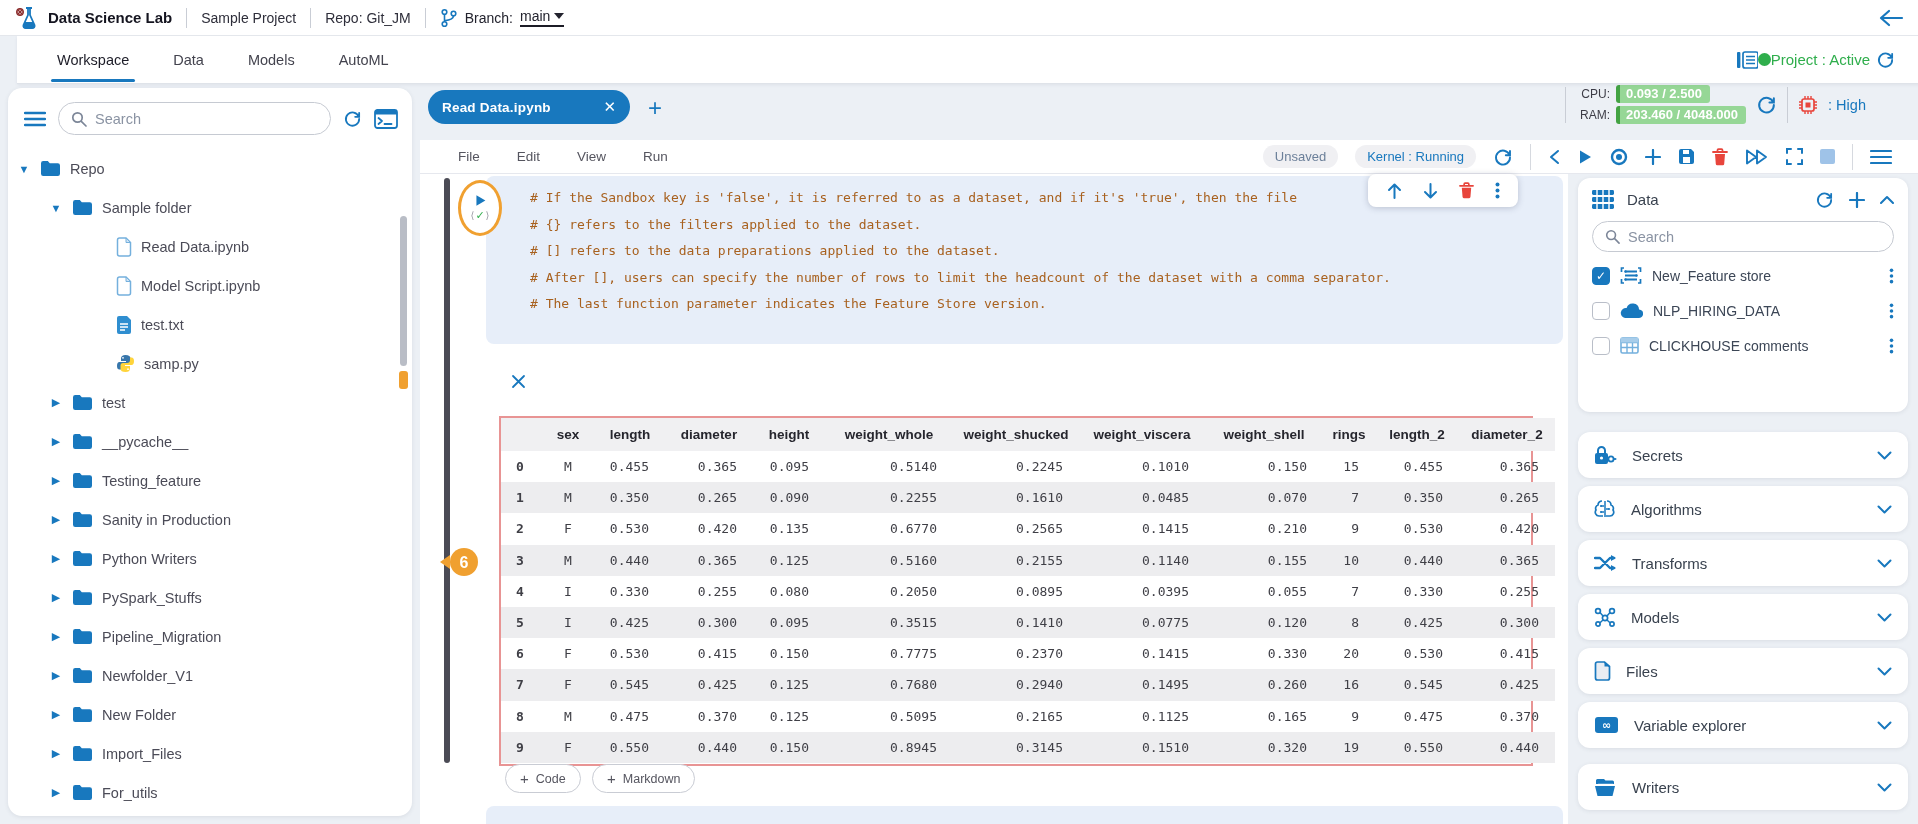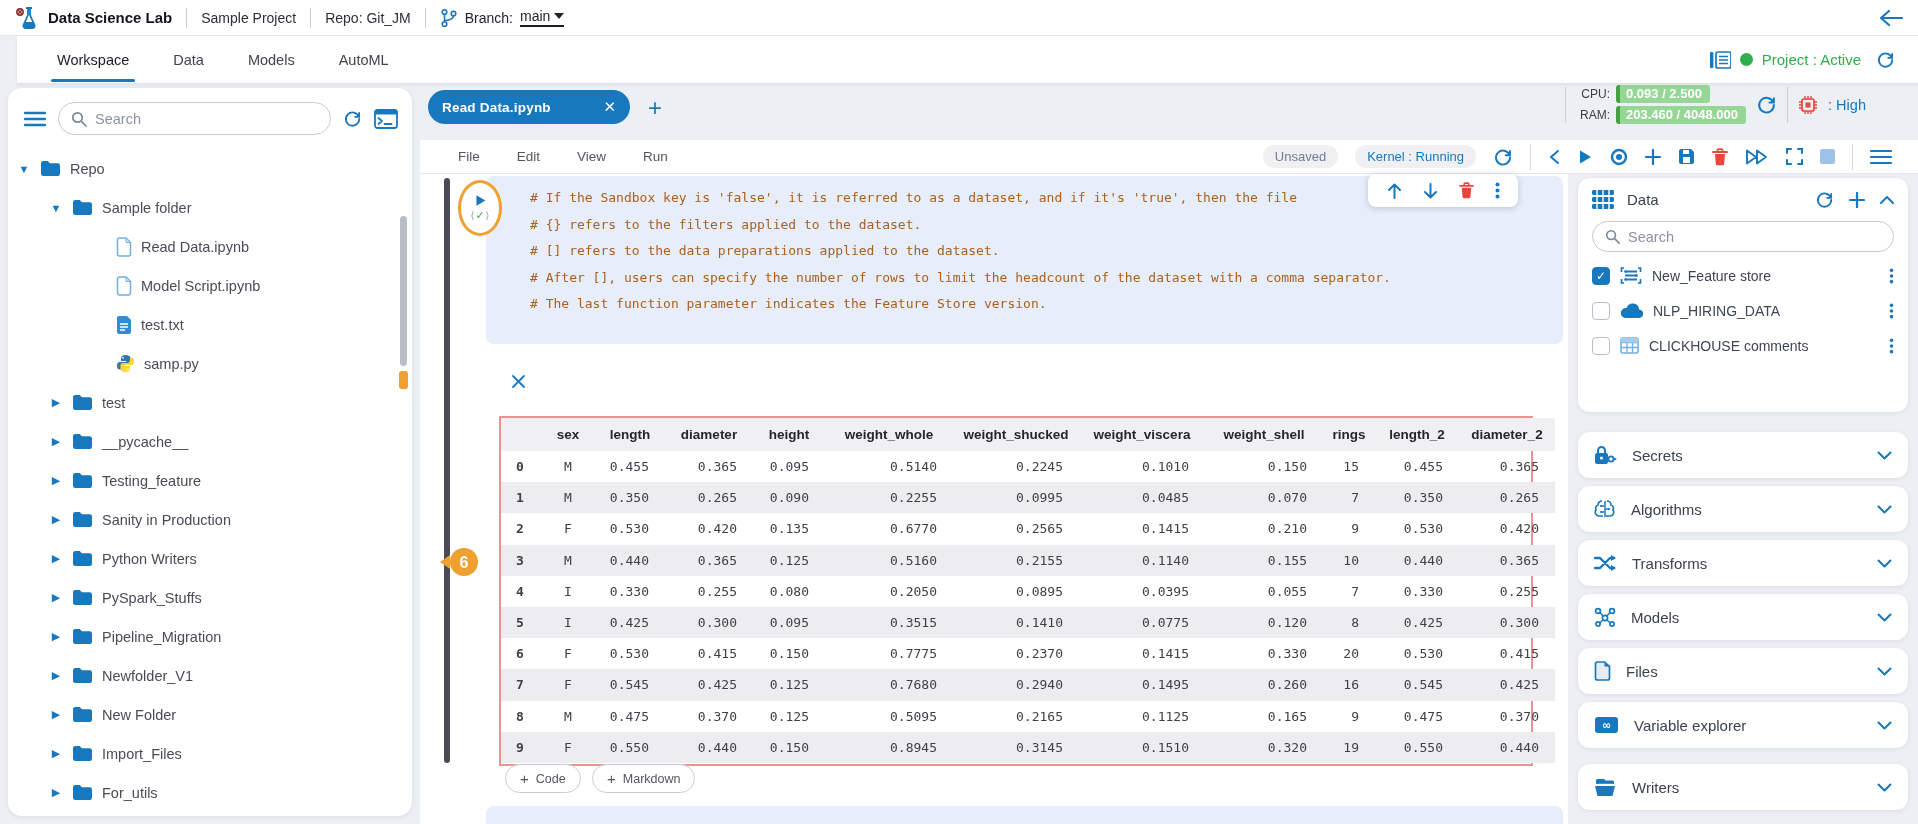--- a/index.html
+++ b/index.html
@@ -19,21 +19,21 @@
   .caret-down { width:0;height:0;border-left:5px solid transparent;border-right:5px solid transparent;border-top:6px solid #23232e; }
   #back-arrow { margin-left:auto; }
 
   
   #navrow { left:0; top:36px; width:1918px; height:48px; background:#fff;
     border-bottom:1px solid #dfe3e9; box-shadow:0 1px 3px rgba(60,70,90,.08);
     display:flex; align-items:center; padding:0 40px; z-index:25;margin-left:17px; }
   .nav-tab { font-size:14.5px; color:#43434e; margin-right:44px; position:relative; height:48px; display:flex; align-items:center; cursor:pointer;}
   .nav-tab.active { color:#1d1d28; }
   .nav-tab.active::after { content:""; position:absolute; left:-6px; right:-6px; bottom:2px; height:3px; background:#1878be; border-radius:2px; }
-  #proj-status { margin-left:auto; display:flex; align-items:center; gap:9px; }
+  #proj-status { margin-left:auto; display:flex; align-items:center; }
   .status-dot { width:13px; height:13px; border-radius:50%; background:#2fae4c; }
   .proj-text { color:#2fae4c; font-size:15px; }
 
   
   #left-card { left:8px; top:88px; width:404px; height:728px; background:#fff;
     border-radius:14px; box-shadow:0 1px 4px rgba(50,60,80,.10); overflow:hidden; }
   #sidebar-top { display:flex; align-items:center; gap:12px; padding:14px 14px 6px 16px; }
   .search-pill { flex:1; display:flex; align-items:center; gap:8px; border:1px solid #c6cad2;
     border-radius:17px; height:33px; padding:0 12px; }
   .search-pill input { border:none; outline:none; font-size:14.5px; color:#5a6374; width:100%;
@@ -583,21 +583,21 @@
           <td class="c-num">0.365</td>
           <td class="c-num"></td>
         </tr>
         <tr class="stripe">
           <td class="c-idx">1</td>
           <td class="c-sex">M</td>
           <td class="c-num">0.350</td>
           <td class="c-num">0.265</td>
           <td class="c-num">0.090</td>
           <td class="c-num">0.2255</td>
-          <td class="c-num">0.0995</td>
+          <td class="c-num">0.1610</td>
           <td class="c-num">0.0485</td>
           <td class="c-num">0.070</td>
           <td class="c-num">7</td>
           <td class="c-num">0.350</td>
           <td class="c-num">0.265</td>
           <td class="c-num"></td>
         </tr>
         <tr>
           <td class="c-idx">2</td>
           <td class="c-sex">F</td>

